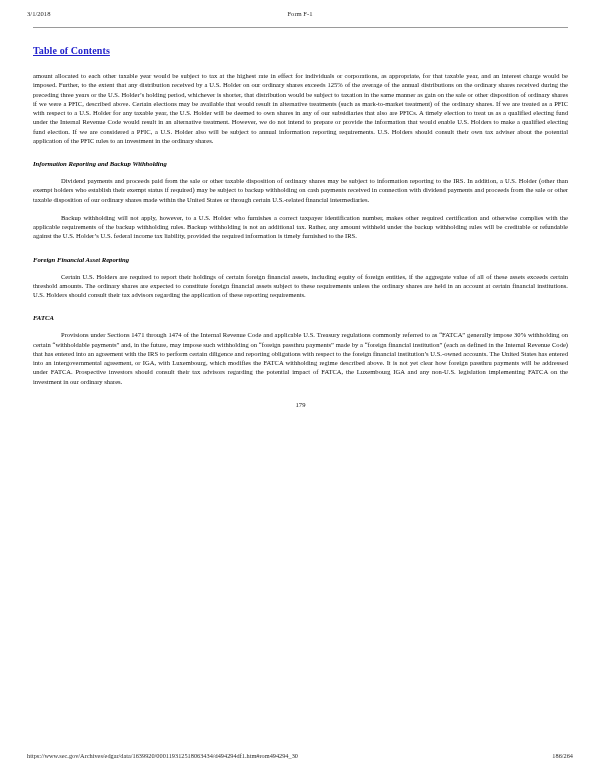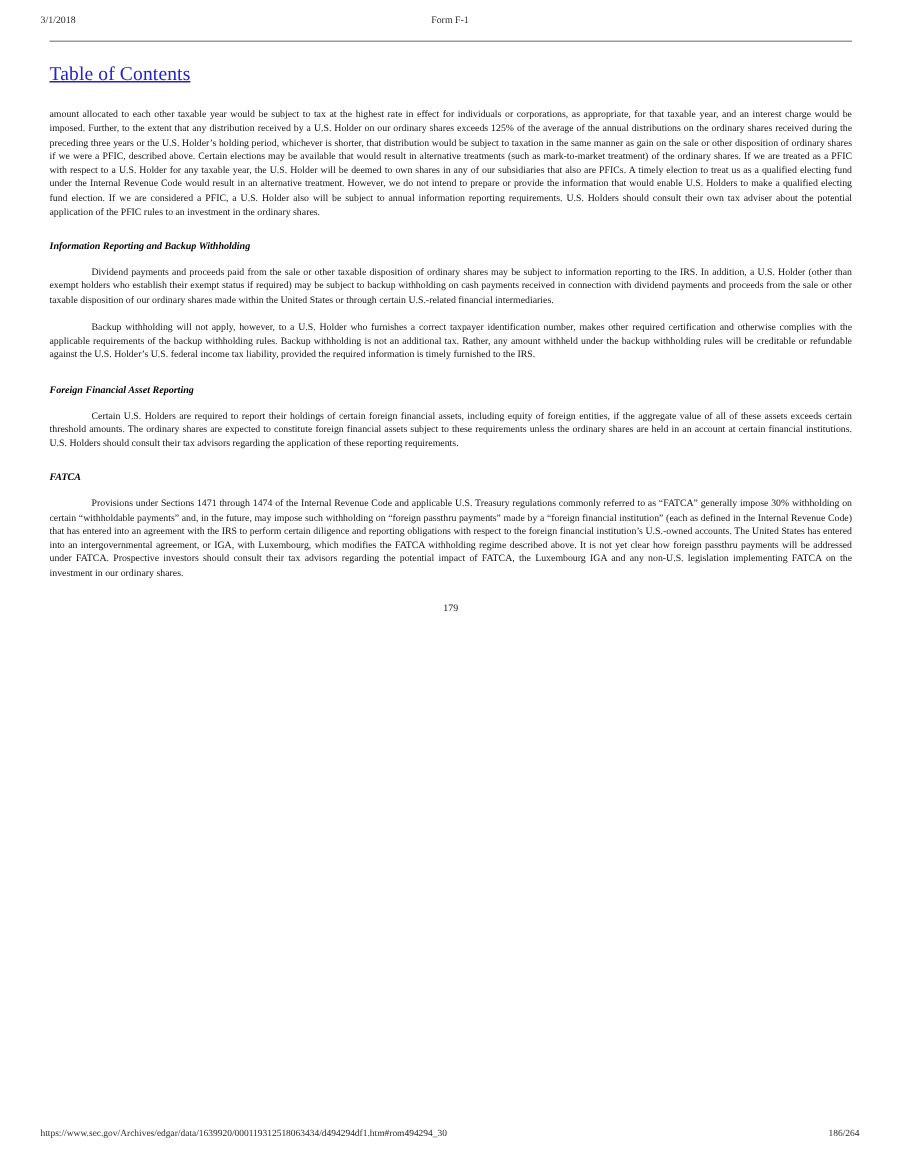--- a/index.html
+++ b/index.html
@@ -65,22 +65,22 @@
   
   .doc {
     position: absolute;
     top: 40px;
     left: 33px;
     width: 535px;
   }
 
   .toc-link {
     display: inline-block;
-    font-size: 13px;
-    font-weight: normal;
+    font-size: 10px;
+    font-weight: bold;
     color: #2222cc;
     text-decoration: underline;
     font-family: "Liberation Serif", "DejaVu Serif", serif;
     letter-spacing: 0.1px;
     margin-bottom: 15px;
   }
 
   p.body-text {
     margin: 0 0 9px 0;
     font-size: 6.55px;

